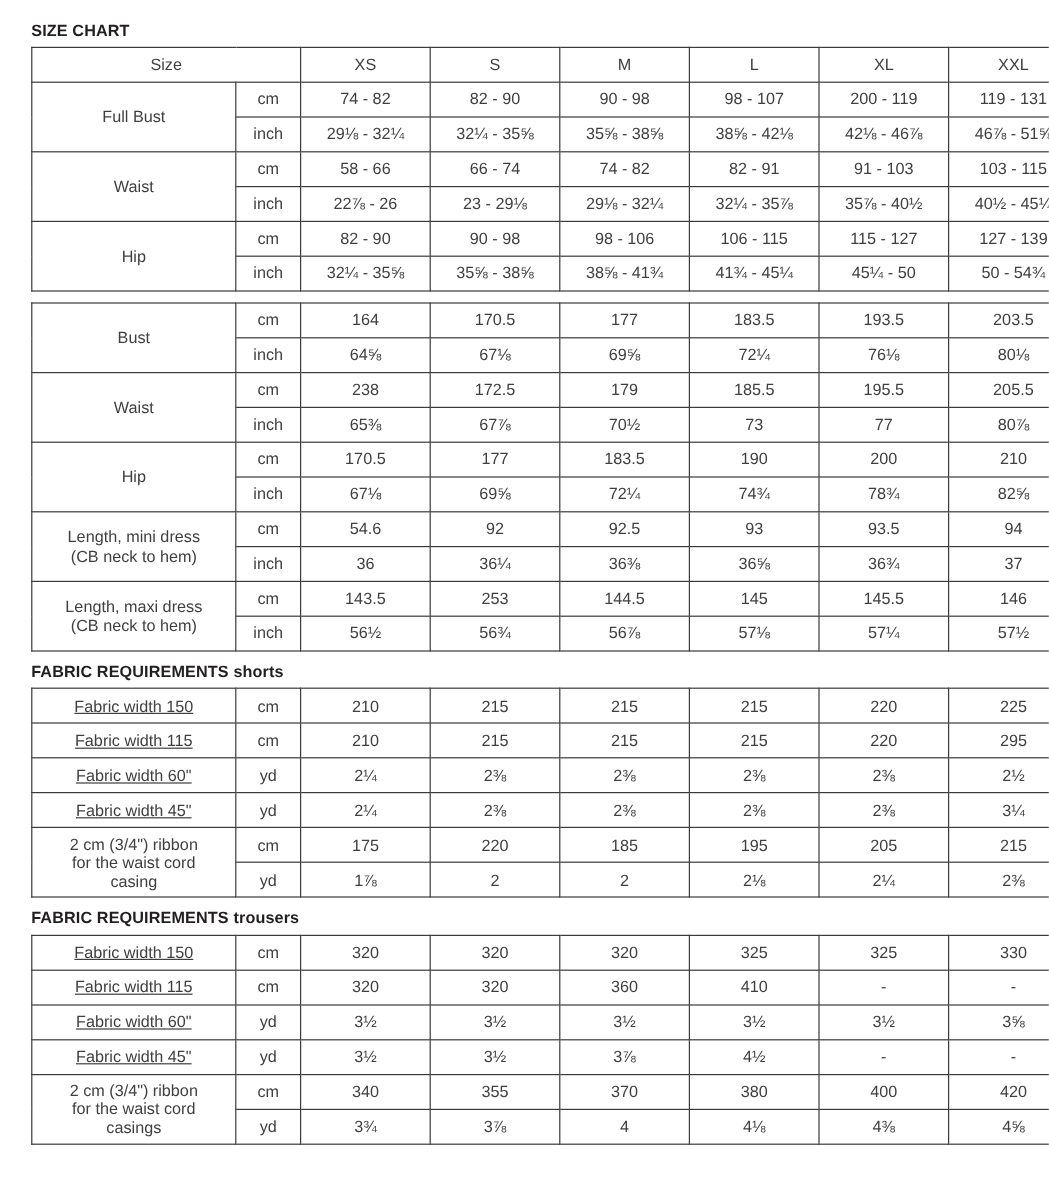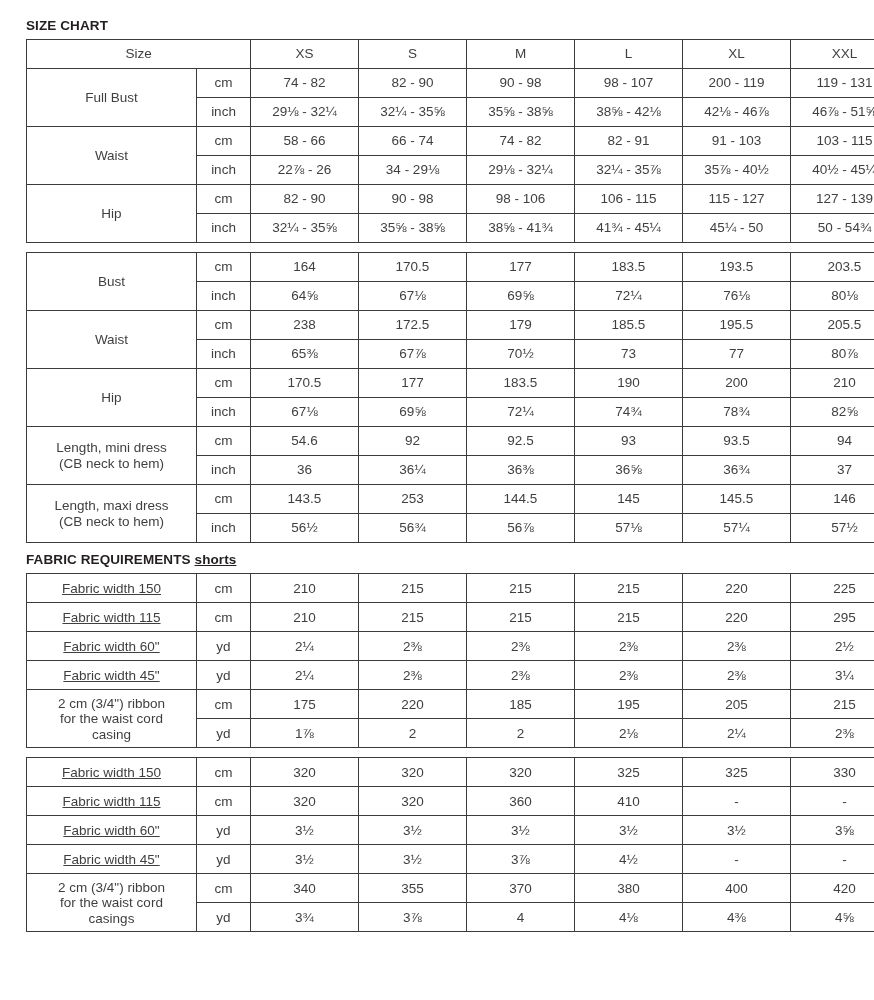--- a/index.html
+++ b/index.html
@@ -24,21 +24,20 @@
   .section-title {
     font-size: 13.5px;
     font-weight: bold;
     color: #231f20;
     letter-spacing: 0.1px;
     margin: 0 0 5px 0;
     line-height: 1.2;
   }
   .section-title .sub {
     font-weight: bold;
-    text-decoration: underline;
   }
   .section {
     margin-bottom: 9px;
   }
   table.chart {
     border-collapse: collapse;
     width: 822px;
     table-layout: fixed;
     border: 1.3px solid #3b3b3b;
   }
@@ -132,21 +131,21 @@
           <td>58 - 66</td>
           <td>66 - 74</td>
           <td>74 - 82</td>
           <td>82 - 91</td>
           <td>91 - 103</td>
           <td>103 - 115</td>
         </tr>
         <tr>
           <td class="unit-cell">inch</td>
           <td>22⅞ - 26</td>
-          <td>34 - 29⅛</td>
+          <td>23 - 29⅛</td>
           <td>29⅛ - 32¼</td>
           <td>32¼ - 35⅞</td>
           <td>35⅞ - 40½</td>
           <td>40½ - 45¼</td>
         </tr>
 
         <tr>
           <td class="label-cell" rowspan="2">Hip</td>
           <td class="unit-cell">cm</td>
           <td>82 - 90</td>
@@ -367,20 +366,21 @@
           <td>2</td>
           <td>2⅛</td>
           <td>2¼</td>
           <td>2⅜</td>
         </tr>
       </tbody>
     </table>
   </div>
 
   <div class="section">
+    <div class="section-title"><span>FABRIC REQUIREMENTS</span> <span class="sub">trousers</span></div>
     <table class="chart">
       <colgroup>
         <col class="c-label">
           <col class="c-unit">
         <col class="c-size">
           <col class="c-size">
           <col class="c-size">
         <col class="c-size">
           <col class="c-size">
           <col class="c-size">

